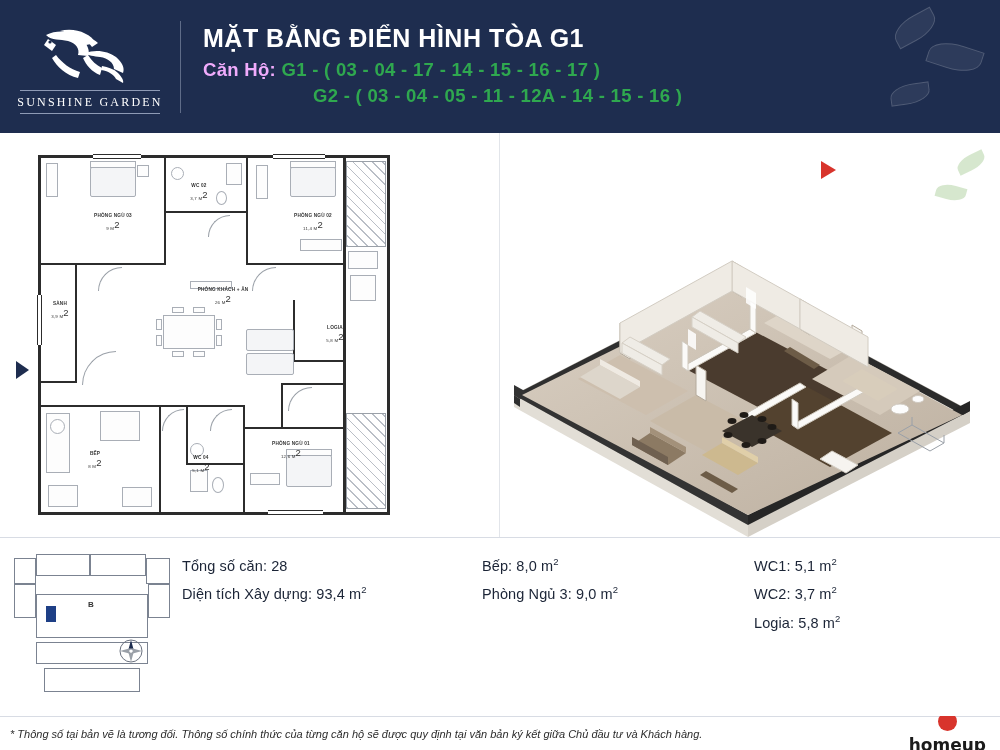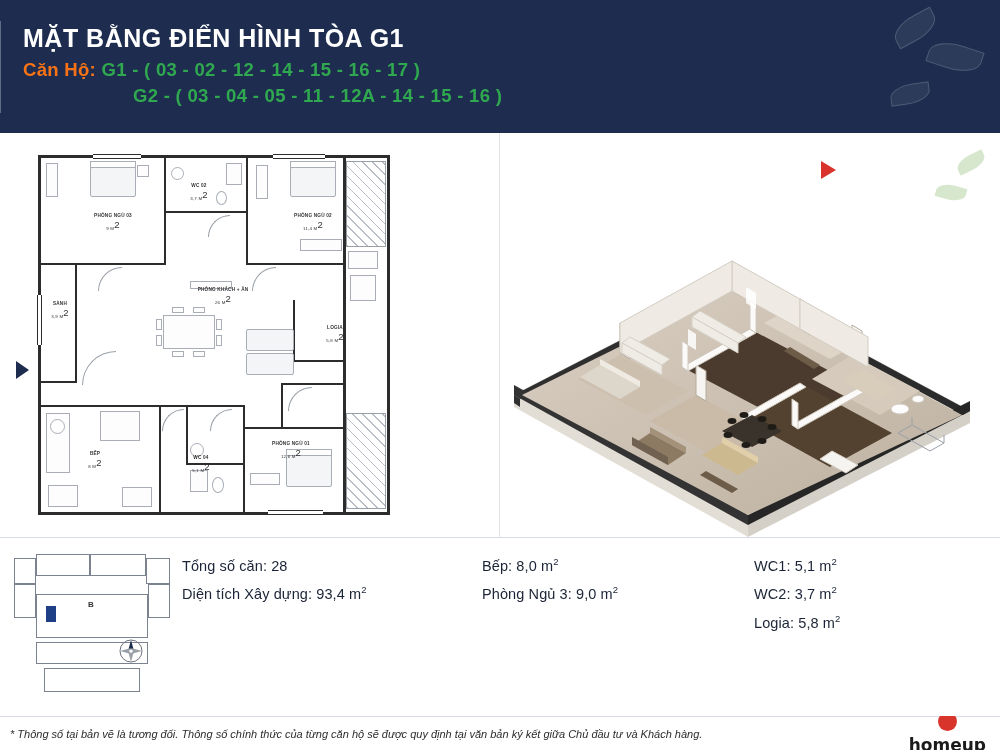--- a/index.html
+++ b/index.html
@@ -57,21 +57,21 @@
     font-family: "Liberation Sans", sans-serif;
     margin-bottom: 4px;
   }
   .title-sub {
     color: #2fa84f;
     font-size: 18.5px;
     font-weight: bold;
     letter-spacing: .3px;
     line-height: 1.42;
   }
-  .title-sub .lbl { color: #f97316; }
+  .title-sub .lbl { color: #f0abfc; }
   .sub2 { padding-left: 110px; }
 
   .leaf {
     position: absolute;
     border-radius: 60% 0 60% 0;
     background: rgba(255,255,255,0.07);
     border: 1px solid rgba(255,255,255,0.16);
   }
   .leaf.l1 { width: 46px; height: 24px; top: 16px; right: 62px; transform: rotate(-28deg); }
   .leaf.l2 { width: 54px; height: 26px; top: 44px; right: 18px; transform: rotate(18deg); }
@@ -205,28 +205,48 @@
   }
   .brand .dot {
     width: 19px; height: 19px; border-radius: 50%;
     background: #d8342c; display: inline-block;
   }
 </style>
 </head>
 <body>
 
 <div class="header">
+  <div class="logo-block">
+    <div class="pegasus">
+      <svg viewBox="0 0 120 62" width="120" height="62">
+        <g fill="#ffffff">
+          <path d="M16 10 C28 4 44 6 52 14 C58 20 60 26 58 31 L48 30 C50 24 46 18 38 16 C30 14 22 16 16 10 Z"></path>
+          <path d="M30 6 C44 2 60 8 66 18 L56 20 C50 12 40 8 30 6 Z"></path>
+          <path d="M55 28 C66 24 78 26 86 32 C92 37 95 43 93 48 L84 44 C84 38 78 33 70 32 C64 31 58 31 55 28 Z"></path>
+          <path d="M58 30 C62 36 66 40 72 43 L70 50 C62 47 56 40 53 33 Z"></path>
+          <path d="M72 41 C78 42 84 44 88 48 C92 52 94 56 93 58 L86 54 C84 50 79 46 71 45 Z"></path>
+          <path d="M52 14 C58 12 64 14 68 18 L62 22 C59 18 56 15 52 14 Z"></path>
+          <path d="M26 30 C32 38 40 44 50 47 L48 53 C36 50 27 42 22 33 Z"></path>
+          <path d="M18 14 L26 20 L22 26 L14 20 Z"></path>
+          <circle cx="20" cy="17" r="1.6" fill="#1e2d4f"></circle>
+        </g>
+      </svg>
+    </div>
+    <div class="logo-rule"></div>
+    <div class="logo-name">SUNSHINE GARDEN</div>
+    <div class="logo-rule"></div>
+  </div>
 
   <div class="header-divider"></div>
 
   <div class="title-block">
     <div class="title-main">MẶT BẰNG ĐIỂN HÌNH TÒA G1</div>
     <div class="title-sub">
       <span class="lbl">Căn Hộ:</span>
-      <span>G1 - ( 03 - 02 - 12 - 14 - 15 - 16 - 17 )</span>
+      <span>G1 - ( 03 - 04 - 17 - 14 - 15 - 16 - 17 )</span>
     </div>
     <div class="title-sub sub2">
       <span>G2 - ( 03 - 04 - 05 - 11 - 12A - 14 - 15 - 16 )</span>
     </div>
   </div>
 
   <div class="leaf l1"></div>
   <div class="leaf l2"></div>
   <div class="leaf l3"></div>
 </div>

